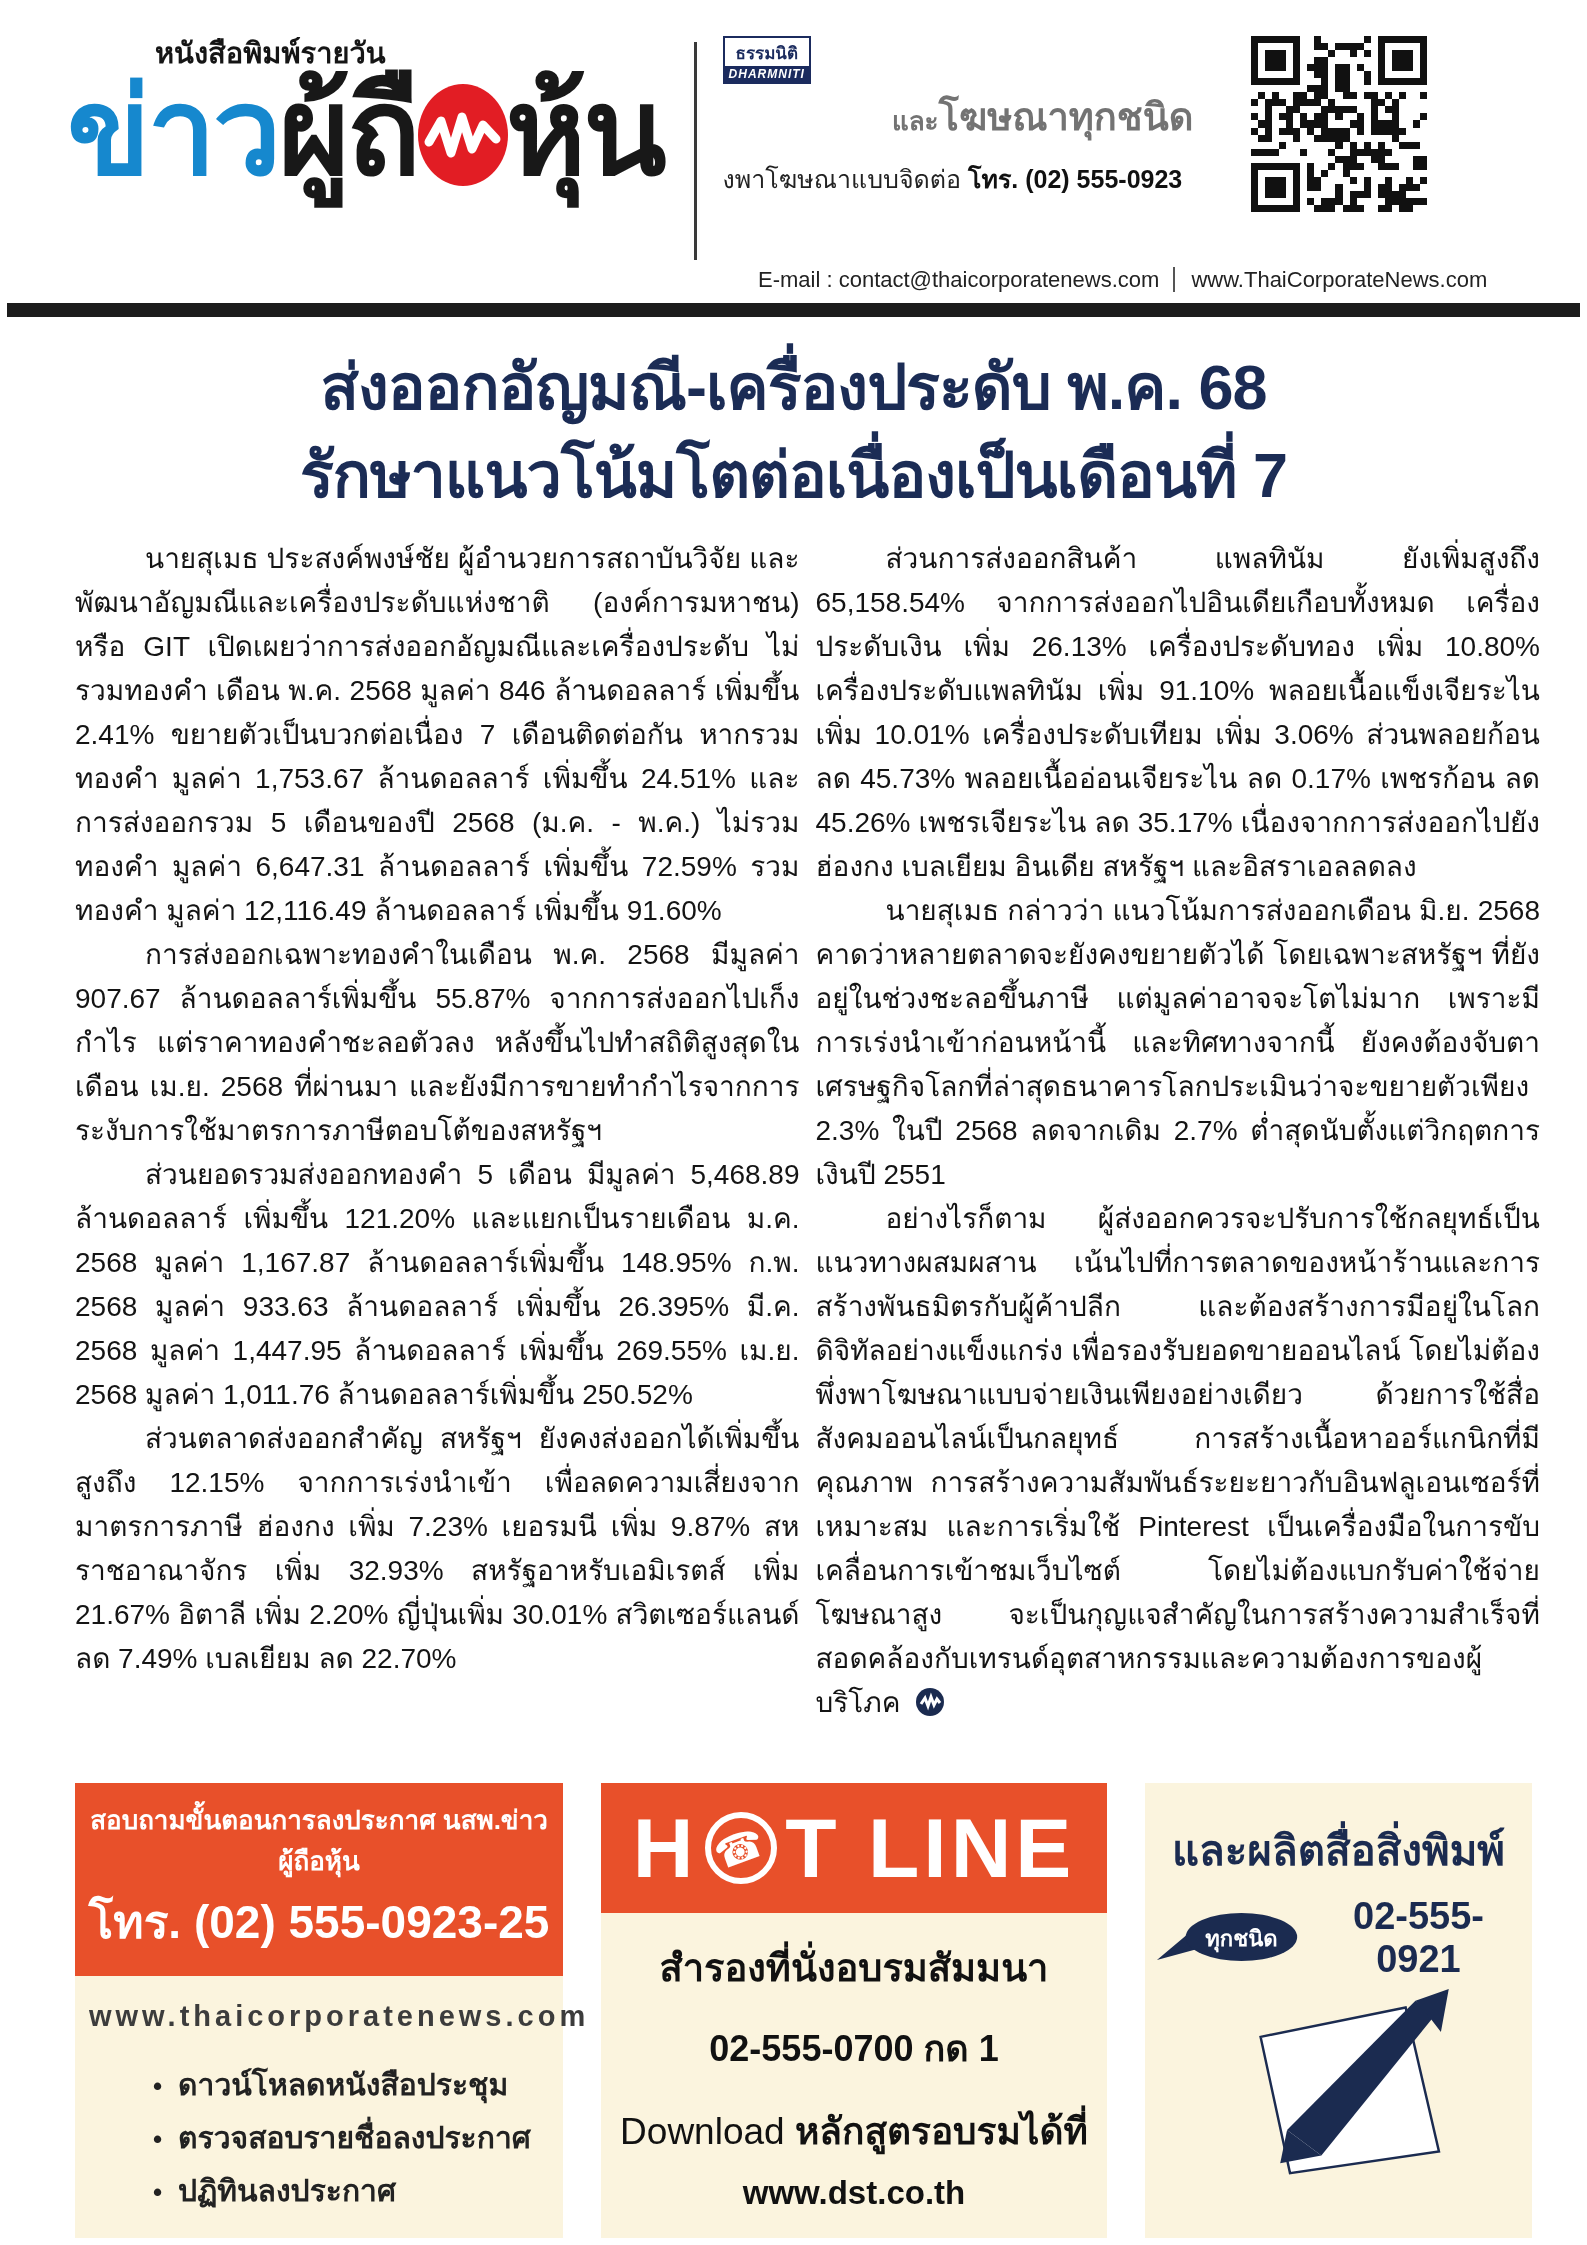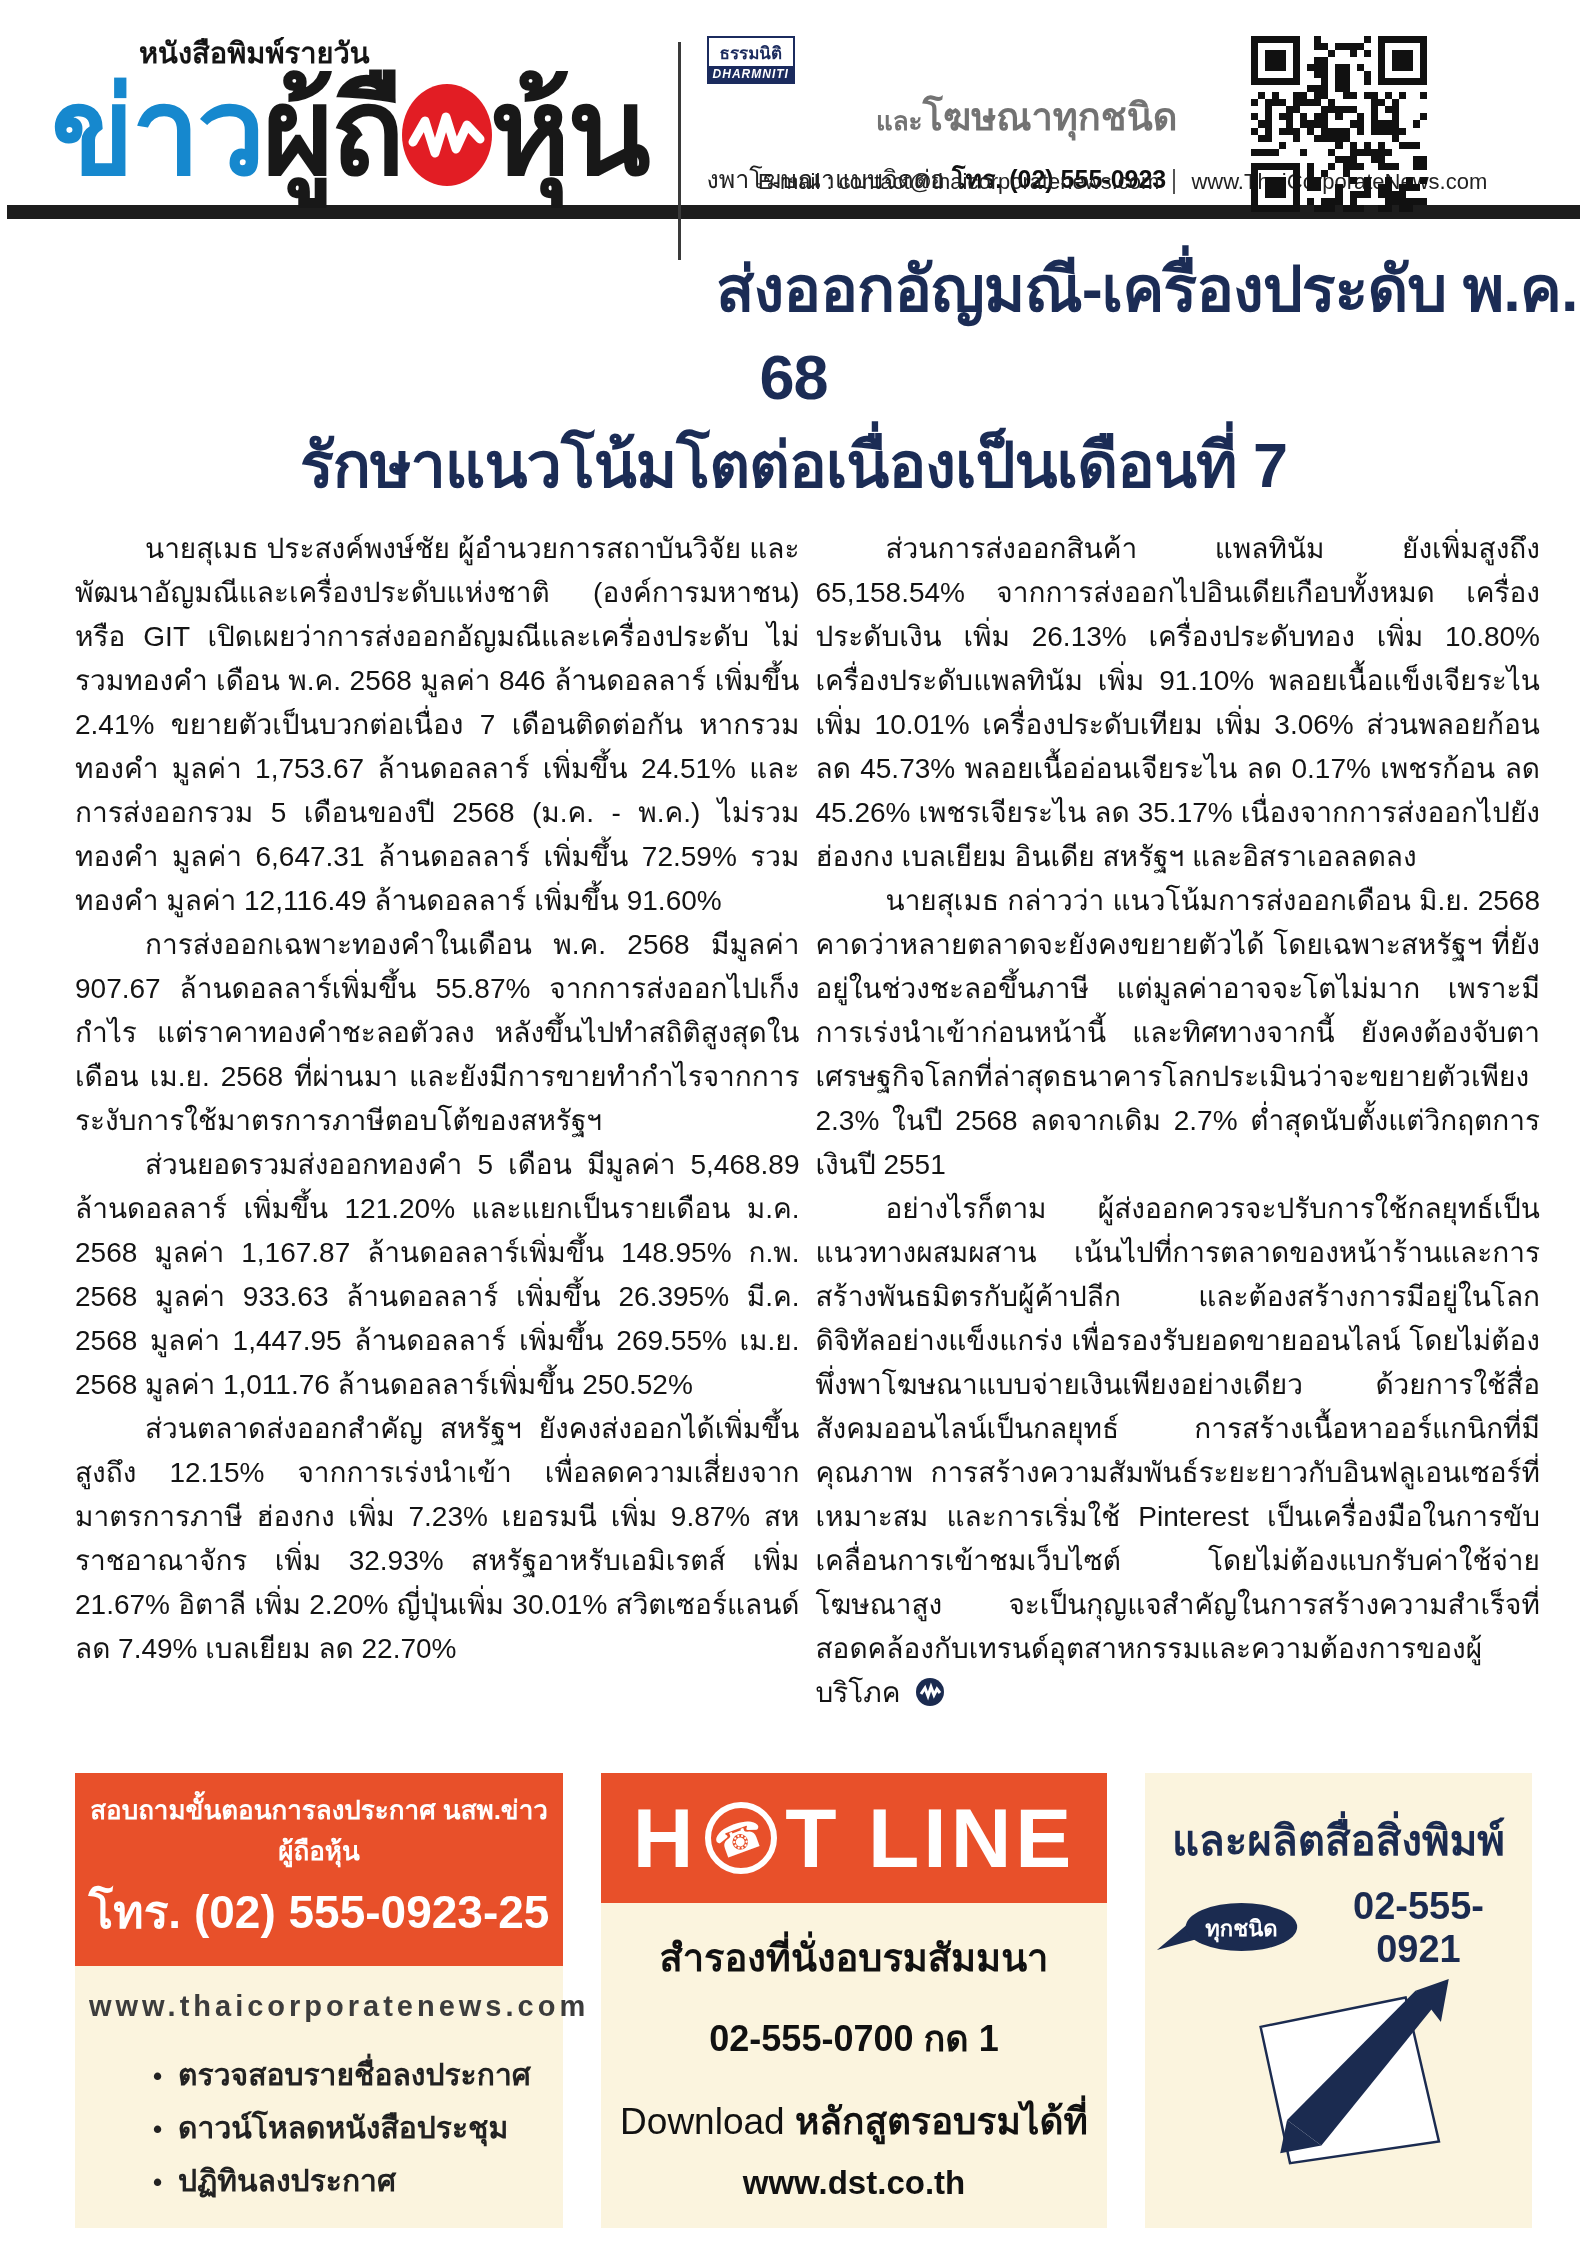--- a/index.html
+++ b/index.html
@@ -1,20 +1,20 @@
 <!DOCTYPE html>
 <html><head>
 <meta charset="utf-8">
 <style>
   * { box-sizing: border-box; margin: 0; padding: 0; }
   body { background:#888; font-family:"Liberation Sans","DejaVu Sans",sans-serif; }
   .page { position:relative; width:1587px; height:2245px; margin:0 auto; background:#ffffff; overflow:hidden; color:#111; }
 
   
-  .masthead { position:relative; height:205px; padding:30px 8px 0 51px; }
+  .masthead { position:relative; height:303px; padding:30px 8px 0 67px; }
   .logo-block { float:left; }
   .tagline { margin-left:88px; font-size:29px; font-weight:bold; color:#151515; letter-spacing:0; }
   .logo-line { display:flex; align-items:center; font-size:122px; font-weight:800; letter-spacing:-3px; line-height:1.05; margin-top:-8px; }
   .logo-blue { color:#1688CE; }
   .logo-black { color:#181818; }
   .logo-mark { margin:6px -4px 0 -2px; display:inline-flex; }
   .head-divider { float:left; width:3px; height:218px; background:#3a3a3a; margin:12px 26px 0 30px; }
   .pub-info { float:left; padding-top:6px; width:640px; }
   .dn-badge { display:inline-block; border:2px solid #1B2B5E; }
   .dn-thai { display:block; text-align:center; font-size:17px; font-weight:bold; color:#1B2B5E; padding:1px 10px 0; }
@@ -150,22 +150,22 @@
   <div class="ads">
 
     <div class="ad1">
       <div class="ad-header">
         <div class="ad1-t1">สอบถามขั้นตอนการลงประกาศ นสพ.ข่าวผู้ถือหุ้น</div>
         <div class="ad1-t2">โทร. (02) 555-0923-25</div>
       </div>
       <div class="ad1-body cream">
         <div class="ad1-www">www.thaicorporatenews.com</div>
         <ul class="ad1-list">
+          <li>ดาวน์โหลดหนังสือประชุม</li>
           <li>ตรวจสอบรายชื่อลงประกาศ</li>
-          <li>ดาวน์โหลดหนังสือประชุม</li>
           <li>ปฏิทินลงประกาศ</li>
         </ul>
       </div>
     </div>
 
     <div class="ad2">
       <div class="ad-header">
         <div class="hot-title">
           <span>H</span>
           <span class="hot-o">

